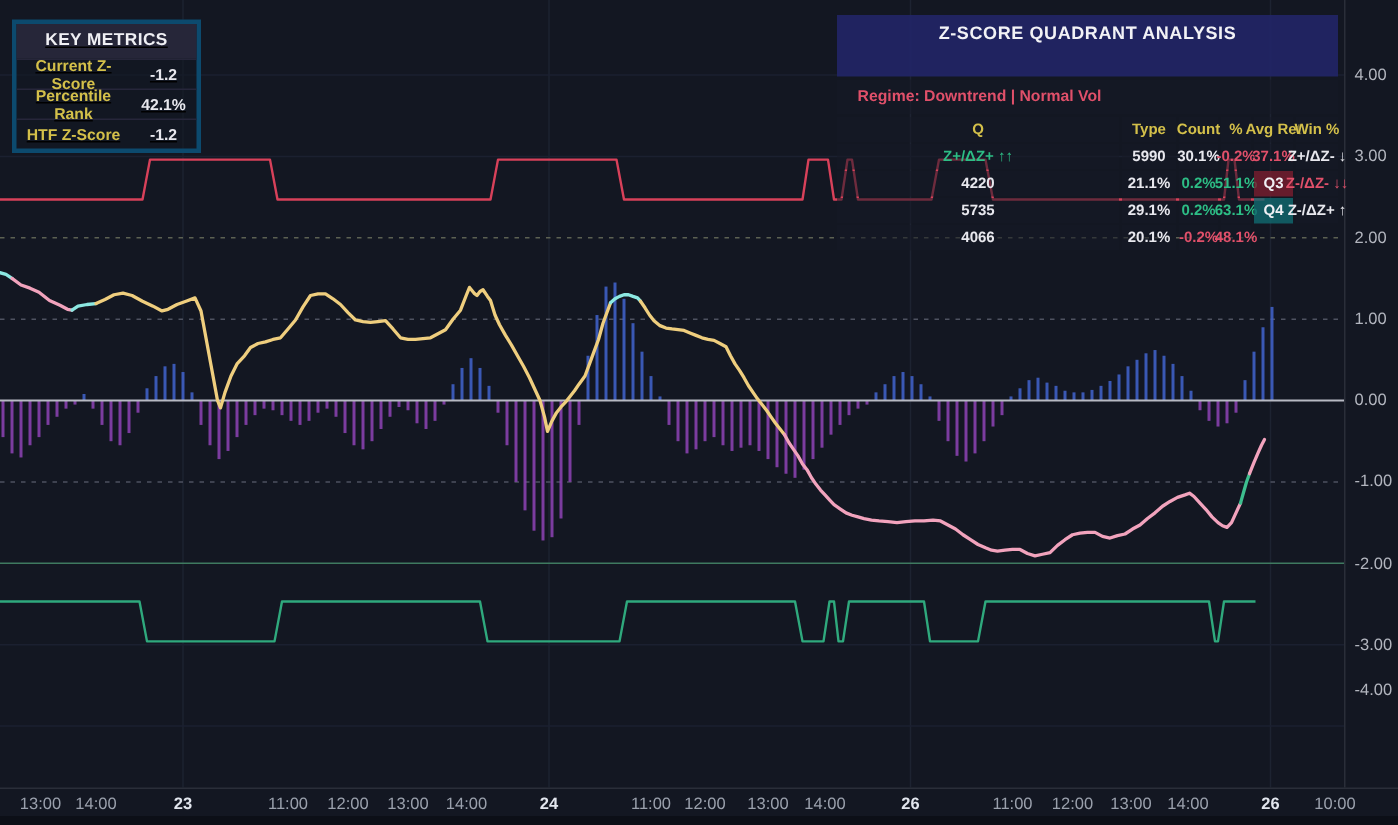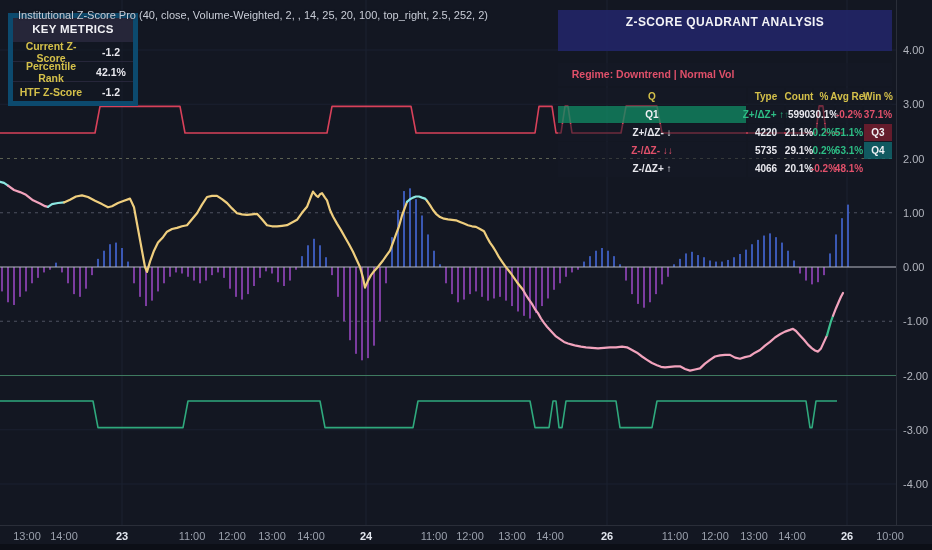--- a/index.html
+++ b/index.html
@@ -4,32 +4,32 @@
 <style>
   html,body{margin:0;padding:0;background:#0d1018;}
   .wrap{position:relative;width:932px;height:550px;background:#131722;overflow:hidden;
         font-family:"Liberation Sans","DejaVu Sans",sans-serif;}
   svg{position:absolute;left:0;top:0;}
   
   .legend-title{position:absolute;left:18px;top:9px;font-size:11px;color:#c8ccd6;z-index:30;
                 text-shadow:0 0 2px #131722;white-space:nowrap;}
   
   .km{position:absolute;left:8px;top:13px;width:120px;z-index:20;font-size:10.5px;
-      border:5px solid #0c4a6e;background:rgba(19,23,34,0.55);}
+      border:3px solid #0c4a6e;background:rgba(19,23,34,0.55);text-decoration:underline;}
   .km-header{background:#262639;color:#f0f0f4;font-weight:bold;font-size:11.5px;
              text-align:center;padding:5px 0 6px;letter-spacing:.3px;}
   .km-row{display:flex;align-items:center;height:19px;border-top:1px solid #26263a;}
   .km-label{flex:1;text-align:center;color:#d4c04a;font-weight:bold;}
   .km-value{width:44px;text-align:center;font-weight:bold;}
   
   .qt{position:absolute;left:558px;top:10px;width:334px;z-index:20;font-size:10.5px;}
   .qt-header{background:rgba(34,37,102,0.92);color:#f2f2f6;font-weight:bold;font-size:12px;
              text-align:center;padding:5px 0 22px;letter-spacing:.4px;}
   .qt-regime{background:rgba(22,26,38,0.55);color:#e0506a;font-weight:bold;text-align:left;
-             padding:5px 0 6px;margin-top:12px;}
+             padding:5px 0 6px;margin-top:2px;}
   .qt-regime span{display:inline-block;width:190px;text-align:center;}
   .qt-grid{display:grid;grid-template-columns:188px 36px 26px 20px 26px 28px;
            grid-auto-rows:16.5px;gap:1.5px 2px;margin-top:2px;}
   .qt-cell{display:flex;align-items:center;justify-content:center;background:rgba(22,26,38,0.55);
            color:#e8e8ee;font-weight:bold;white-space:nowrap;font-size:10px;}
   .qt-colhead{color:#d4c04a;}
   
   .yaxis-label{position:absolute;left:903px;font-size:11px;color:#b2b5be;transform:translateY(-50%);z-index:5;}
   .xaxis-label{position:absolute;top:530px;font-size:11px;color:#9aa0ac;transform:translateX(-50%);z-index:5;}
   .xaxis-label.major{color:#e2e6ee;font-weight:bold;}
@@ -204,21 +204,20 @@
       <polyline points="8,185.6 14,190.0 20,192.1 26,194.8 33,200.3 40,203.5 45,206.2 48,206.8" fill="none" stroke="#f2a3bd" stroke-width="2.2" stroke-linecap="round" stroke-linejoin="round"></polyline>
       <polyline points="48,206.8 52,204.1 58,203.0 64,202.4" fill="none" stroke="#8ce8e2" stroke-width="2.2" stroke-linecap="round" stroke-linejoin="round"></polyline>
       <polyline points="64,202.4 70,199.7 76,196.5 82,195.4 88,197.0 95,200.8 102,204.1 108,207.3 112,206.2 118,203.0 124,200.8 130,198.6 134,207.3 138,229.0 142,250.7 145,267.0 147,271.9 150,261.6 154,250.7 158,242.6 163,237.2 167,231.7 172,229.0 177,227.9 182,226.3 187,225.2 192,219.3 197,213.3 202,204.6 207,197.0 212,195.9 217,195.9 222,199.2 227,203.0 232,208.4 237,213.3 242,214.4 247,214.9 252,214.4 257,213.8 262,219.3 267,225.2 272,226.3 277,226.3 282,225.8 287,225.2 292,222.5 297,219.8 302,212.8 307,206.8 311,196.5 313,191.6 316,195.4 318,197.0 320,194.3 322,193.2 325,197.6 327,200.3 330,210.0 333,216.5 337,223.6 341,230.1 345,237.2 349,244.2 353,251.8 357,260.5 360,267.0 363,277.9 365,287.6 368,280.6 371,275.1 374,271.3 377,268.1 380,264.3 383,260.5 386,256.1 390,250.7 393,242.6 396,234.4 399,226.3 402,215.5 405,207.3 407,201.9" fill="none" stroke="#efce7e" stroke-width="2.2" stroke-linecap="round" stroke-linejoin="round"></polyline>
       <polyline points="407,201.9 410,199.2 413,197.6 416,196.5 419,196.5 422,197.6 425,198.6 427,200.8" fill="none" stroke="#8ce8e2" stroke-width="2.2" stroke-linecap="round" stroke-linejoin="round"></polyline>
       <polyline points="427,200.8 430,205.2 433,210.0 436,213.8 440,217.1 444,218.7 448,219.3 452,219.8 456,220.3 460,222.0 464,223.6 468,225.2 472,226.3 476,226.9 480,229.0 484,231.2 487,237.2 490,242.6 493,246.9 496,251.8 499,257.2 502,261.6 505,265.9 508,269.7 511,273.5 514,277.9 517,282.2 520,286.0 523,289.8" fill="none" stroke="#efce7e" stroke-width="2.2" stroke-linecap="round" stroke-linejoin="round"></polyline>
       <polyline points="523,289.8 526,295.2 529,299.6 532,303.9 535,309.3 538,313.1 541,318.5 544,322.9 547,326.7 550,329.9 553,333.2 556,336.4 560,339.2 564,341.9 568,343.5 572,344.6 576,345.7 581,346.7 586,347.3 592,347.8 598,348.4 604,347.8 610,347.3 616,347.3 622,346.7 627,347.3 632,350.0 637,352.7 642,356.5 647,359.8 652,363.0 657,365.2 661,366.8 665,367.4 670,366.8 675,366.3 680,366.3 685,369.0 690,370.6 695,369.5 700,368.4 705,363.6 710,359.8 715,356.5 720,355.4 725,354.9 730,354.9 735,357.6 740,358.7 745,357.1 750,356.0 755,352.7 760,350.0 765,345.7 770,341.9 775,337.5 780,334.3 785,331.6 790,329.9 793,328.8 796,331.0 800,335.4 804,339.7 808,344.6 812,348.4 815,350.5 818,351.6 821,348.4 824,341.9 827,335.4" fill="none" stroke="#f2a3bd" stroke-width="2.2" stroke-linecap="round" stroke-linejoin="round"></polyline>
       <polyline points="827,335.4 829,328.3 831,321.3 833,315.8" fill="none" stroke="#3dbf8f" stroke-width="2.2" stroke-linecap="round" stroke-linejoin="round"></polyline>
       <polyline points="833,315.8 836,308.2 839,301.2 841,296.8 843,293.0" fill="none" stroke="#f2a3bd" stroke-width="2.2" stroke-linecap="round" stroke-linejoin="round"></polyline>
     </svg>
 
-  <div class="legend-title">Institutional Z-Score Pro (40, close, Volume-Weighted, 2, , 14, 25, 20, 100, top_right, 2.5, 252, 2)</div>
 
   <div class="km">
     <div class="km-header">KEY METRICS</div>
     <div id="km-rows">
         <div class="km-row">
           <div class="km-label">Current Z-Score</div>
                    <div class="km-value" style="color: rgb(232, 232, 238);">-1.2</div>
         </div>
         <div class="km-row">
           <div class="km-label">Percentile Rank</div>
@@ -236,21 +235,20 @@
     <div class="qt-regime">
       <span>Regime: Downtrend | Normal Vol</span>
     </div>
     <div class="qt-grid" id="qt-grid">
         <div class="qt-cell qt-colhead">Q</div>
         <div class="qt-cell qt-colhead">Type</div>
         <div class="qt-cell qt-colhead">Count</div>
         <div class="qt-cell qt-colhead">%</div>
         <div class="qt-cell qt-colhead">Avg Ret</div>
         <div class="qt-cell qt-colhead">Win %</div>
-        <div class="qt-cell" style="color: rgb(240, 240, 244); background: rgba(18, 134, 98, 0.8);">Q1</div>
         <div class="qt-cell" style="color: rgb(45, 189, 133);">Z+/ΔZ+ ↑↑</div>
         <div class="qt-cell">5990</div>
         <div class="qt-cell">30.1%</div>
         <div class="qt-cell" style="color: rgb(224, 80, 106);">-0.2%</div>
         <div class="qt-cell" style="color: rgb(224, 80, 106);">37.1%</div>
         <div class="qt-cell" style="color: rgb(232, 232, 238);">Z+/ΔZ- ↓</div>
         <div class="qt-cell">4220</div>
         <div class="qt-cell">21.1%</div>
         <div class="qt-cell" style="color: rgb(45, 189, 133);">0.2%</div>
         <div class="qt-cell" style="color: rgb(45, 189, 133);">51.1%</div>
@@ -273,21 +271,21 @@
   <div class="axis-hline"></div>
   <div id="yaxis">
       <div class="yaxis-label" style="top: 50px;">4.00</div>
       <div class="yaxis-label" style="top: 104.25px;">3.00</div>
       <div class="yaxis-label" style="top: 158.5px;">2.00</div>
       <div class="yaxis-label" style="top: 212.75px;">1.00</div>
       <div class="yaxis-label" style="top: 267px;">0.00</div>
       <div class="yaxis-label" style="top: 321.25px;">-1.00</div>
       <div class="yaxis-label" style="top: 375.5px;">-2.00</div>
       <div class="yaxis-label" style="top: 429.75px;">-3.00</div>
-      <div class="yaxis-label" style="top: 484px;">-4.00</div>
+      <div class="yaxis-label" style="top: 460px;">-4.00</div>
     </div>
   <div id="xaxis">
       <div class="xaxis-label" style="left: 27px;">13:00</div>
       <div class="xaxis-label" style="left: 64px;">14:00</div>
       <div class="xaxis-label major" style="left: 122px;">23</div>
       <div class="xaxis-label" style="left: 192px;">11:00</div>
       <div class="xaxis-label" style="left: 232px;">12:00</div>
       <div class="xaxis-label" style="left: 272px;">13:00</div>
       <div class="xaxis-label" style="left: 311px;">14:00</div>
       <div class="xaxis-label major" style="left: 366px;">24</div>

